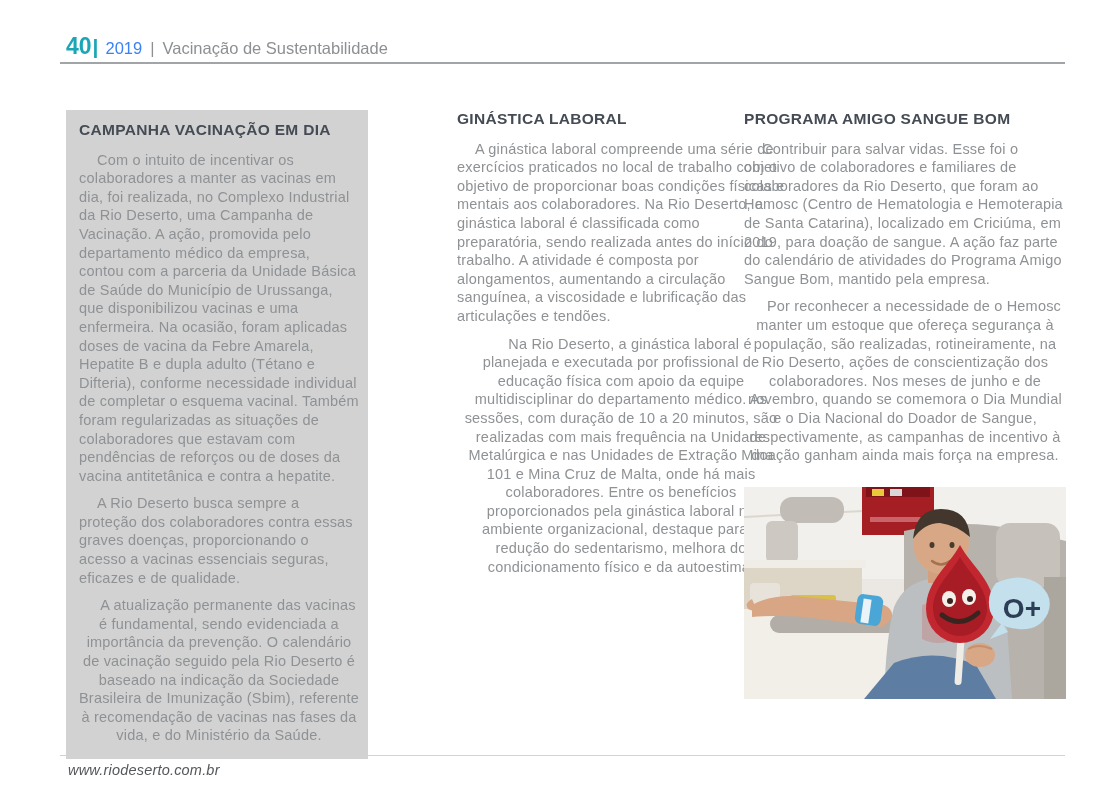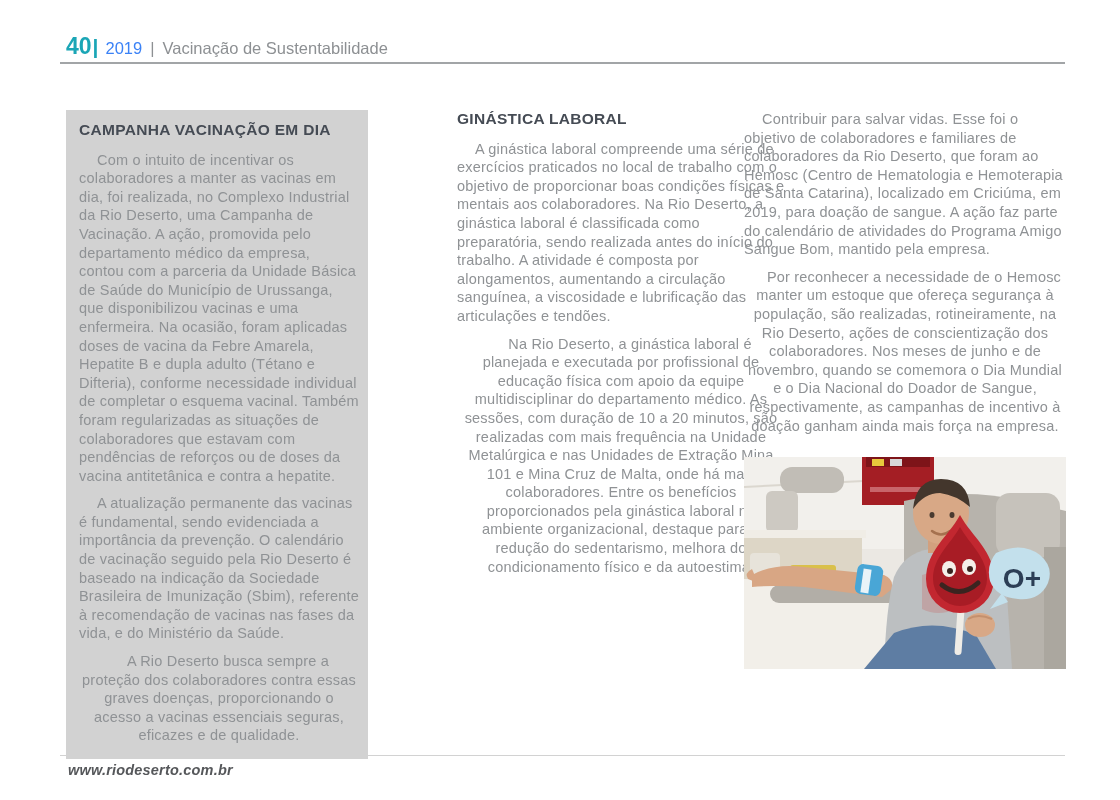--- a/index.html
+++ b/index.html
@@ -20,48 +20,49 @@
   .col{position:absolute;top:110px;font-size:14.5px;line-height:18.6px;color:#8f9295;letter-spacing:.2px;text-align:left;}
   .col h2{font-size:15.5px;font-weight:bold;color:#454b54;margin:0 0 11px 0;letter-spacing:.3px;}
   .col p{margin:0 0 9px 0;text-indent:18px;}
   .col p:last-of-type{margin-bottom:0;text-align:center;}
   .col1{left:66px;width:302px;min-height:640px;background:#d2d2d2;padding:11px 9px 14px 13px;box-sizing:border-box;}
   .col2{left:410px;width:328px;margin-left:47px;}
   .col3{left:744px;width:322px;}
   .photo{display:block;margin-top:22px;width:322px;height:212px;}
   
   .footer-rule{position:absolute;left:60px;top:755px;width:1005px;height:0;border-top:1px solid #d2d2d2;}
-  .footer-url{position:absolute;left:68px;top:762px;font-size:14.5px;font-weight:bold;font-style:italic;color:#55575a;letter-spacing:.2px;}
+  .footer-url{position:absolute;left:68px;top:762px;font-size:14.5px;font-weight:normal;font-style:italic;color:#55575a;letter-spacing:.2px;}
 </style>
 </head>
 <body>
 
 <div class="header">
   <span class="page-num">40</span>
   <span class="teal-bar">|</span>
   <span class="hdr-year">2019</span>
   <span class="hdr-sep">|</span>
   <span class="hdr-title">Vacinação de Sustentabilidade</span>
 </div>
 <div class="header-rule"></div>
 
 <section class="col col1">
   <h2>CAMPANHA VACINAÇÃO EM DIA</h2>
   <p>Com o intuito de incentivar os colaboradores a manter as vacinas em dia, foi realizada, no Complexo Industrial da Rio Deserto, uma Campanha de Vacinação. A ação, promovida pelo departamento médico da empresa, contou com a parceria da Unidade Básica de Saúde do Município de Urussanga, que disponibilizou vacinas e uma enfermeira. Na ocasião, foram aplicadas doses de vacina da Febre Amarela, Hepatite B e dupla adulto (Tétano e Difteria), conforme necessidade individual de completar o esquema vacinal. Também foram regularizadas as situações de colaboradores que estavam com pendências de reforços ou de doses da vacina antitetânica e contra a hepatite.</p>
+  <p>A Rio Deserto busca sempre a proteção dos colaboradores contra essas graves doenças, proporcionando o acesso a vacinas essenciais seguras, eficazes e de qualidade.</p>
   <p>A atualização permanente das vacinas é fundamental, sendo evidenciada a importância da prevenção. O calendário de vacinação seguido pela Rio Deserto é baseado na indicação da Sociedade Brasileira de Imunização (Sbim), referente à recomendação de vacinas nas fases da vida, e do Ministério da Saúde.</p>
-  <p>A Rio Deserto busca sempre a proteção dos colaboradores contra essas graves doenças, proporcionando o acesso a vacinas essenciais seguras, eficazes e de qualidade.</p>
 </section>
 
 <section class="col col2">
   <h2>GINÁSTICA LABORAL</h2>
   <p>A ginástica laboral compreende uma série de exercícios praticados no local de trabalho com o objetivo de proporcionar boas condições físicas e mentais aos colaboradores. Na Rio Deserto, a ginástica laboral é classificada como preparatória, sendo realizada antes do início do trabalho. A atividade é composta por alongamentos, aumentando a circulação sanguínea, a viscosidade e lubrificação das articulações e tendões.</p>
   <p>Na Rio Deserto, a ginástica laboral é planejada e executada por profissional de educação física com apoio da equipe multidisciplinar do departamento médico. As sessões, com duração de 10 a 20 minutos, são realizadas com mais frequência na Unidade Metalúrgica e nas Unidades de Extração Mina 101 e Mina Cruz de Malta, onde há mais colaboradores. Entre os benefícios proporcionados pela ginástica laboral no ambiente organizacional, destaque para a redução do sedentarismo, melhora do condicionamento físico e da autoestima.</p>
 </section>
 
 <section class="col col3">
+  <h2>PROGRAMA AMIGO SANGUE BOM</h2>
   <p>Contribuir para salvar vidas. Esse foi o objetivo de colaboradores e familiares de colaboradores da Rio Deserto, que foram ao Hemosc (Centro de Hematologia e Hemoterapia de Santa Catarina), localizado em Criciúma, em 2019, para doação de sangue. A ação faz parte do calendário de atividades do Programa Amigo Sangue Bom, mantido pela empresa.</p>
   <p>Por reconhecer a necessidade de o Hemosc manter um estoque que ofereça segurança à população, são realizadas, rotineiramente, na Rio Deserto, ações de conscientização dos colaboradores. Nos meses de junho e de novembro, quando se comemora o Dia Mundial e o Dia Nacional do Doador de Sangue, respectivamente, as campanhas de incentivo à doação ganham ainda mais força na empresa.</p>
 
   <svg class="photo" viewBox="0 0 322 212" aria-hidden="true">
 
     <rect x="0" y="0" width="322" height="212" fill="#ebe8e3"></rect>
     <rect x="0" y="0" width="322" height="92" fill="#f2f0ec"></rect>
     <line x1="0" y1="30" x2="160" y2="22" stroke="#dbd7cf" stroke-width="2"></line>
 
     <g>

